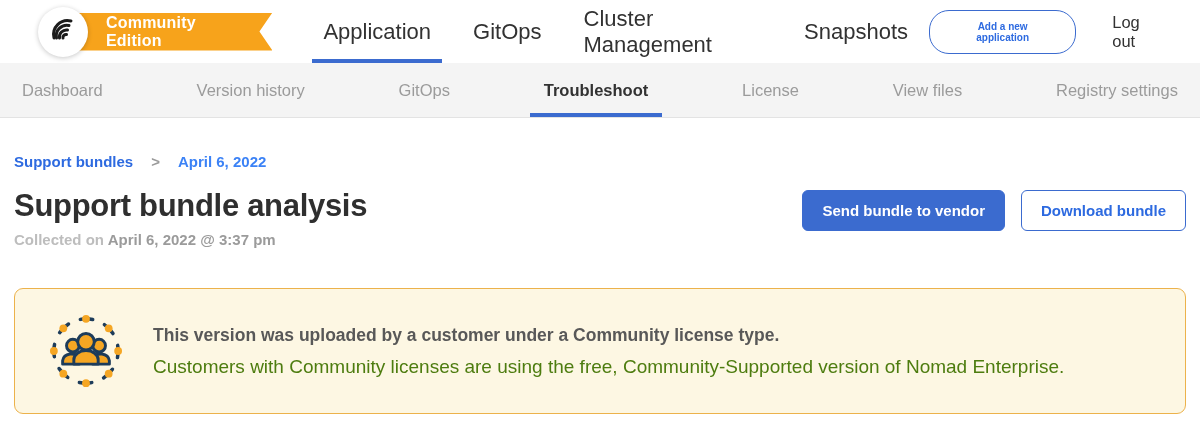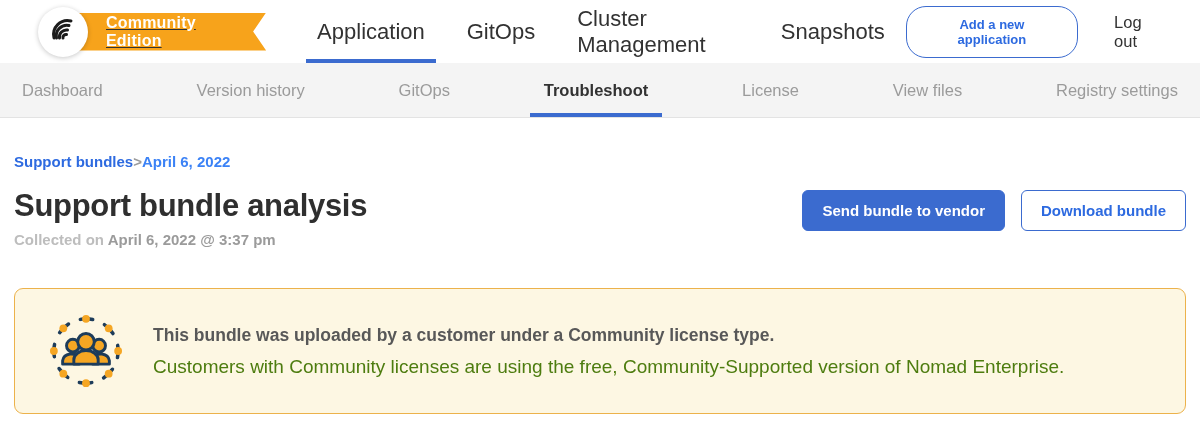--- a/index.html
+++ b/index.html
@@ -18,21 +18,20 @@
     display: flex;
     align-items: center;
     padding: 0 36px 0 38px;
   }
   .brand {
     position: relative;
     display: flex;
     align-items: center;
     height: 100%;
     min-width: 214px;
-    text-decoration: underline;
   }
   .logo-circle {
     position: absolute;
     left: 0;
     top: 7px;
     width: 50px;
     height: 50px;
     background: #fff;
     border-radius: 50%;
     box-shadow: 0 1px 5px rgba(0,0,0,.22);
@@ -88,21 +87,21 @@
     margin-left: auto;
     display: flex;
     align-items: center;
     gap: 36px;
   }
   .pill-btn {
     border: 1.5px solid #3b6bcf;
     color: #2d6ae0;
     background: #fff;
     font-weight: 700;
-    font-size: 13px;
+    font-size: 10px;
     border-radius: 20px;
     padding: 10px 23px;
     cursor: pointer;
     font-family: inherit;
   }
   .logout-link {
     font-size: 16.5px;
     color: #323232;
     text-decoration: none;
     cursor: pointer;
@@ -145,21 +144,21 @@
 
   
   .content { padding: 0 14px; }
 
   .breadcrumb {
     margin-top: 35px;
     font-size: 15px;
     font-weight: 700;
     display: flex;
     align-items: center;
-    gap: 0;
+    gap: 18px;
   }
   .breadcrumb a {
     color: #2d6ae0;
     text-decoration: none;
     cursor: pointer;
   }
   .breadcrumb .sep { color: #9b9b9b; font-weight: 700; }
   .breadcrumb .current { color: #3b82f6; }
 
   .title-row {
@@ -313,18 +312,18 @@
           <circle cx="24.5" cy="32.5" r="6.5"></circle>
           <circle cx="51.5" cy="32.5" r="6.5"></circle>
           <path d="M14 51.5 L14 48 A9 8 0 0 1 31 45.5 L31 51.5 Z"></path>
           <path d="M62 51.5 L62 48 A9 8 0 0 0 45 45.5 L45 51.5 Z"></path>
           <path d="M25.5 51.5 L25.5 47 A12.5 9.5 0 0 1 50.5 47 L50.5 51.5 Z"></path>
           <circle cx="38" cy="28.5" r="8.5"></circle>
         </g>
       </svg>
     </span>
     <div>
-      <div class="banner-heading">This bundle was uploaded by a customer under a Community license type.</div>
+      <div class="banner-heading">This version was uploaded by a customer under a Community license type.</div>
       <div class="banner-subtext">Customers with Community licenses are using the free, Community-Supported version of Nomad Enterprise.</div>
     </div>
   </div>
 
 </main>
 
 </body></html>

